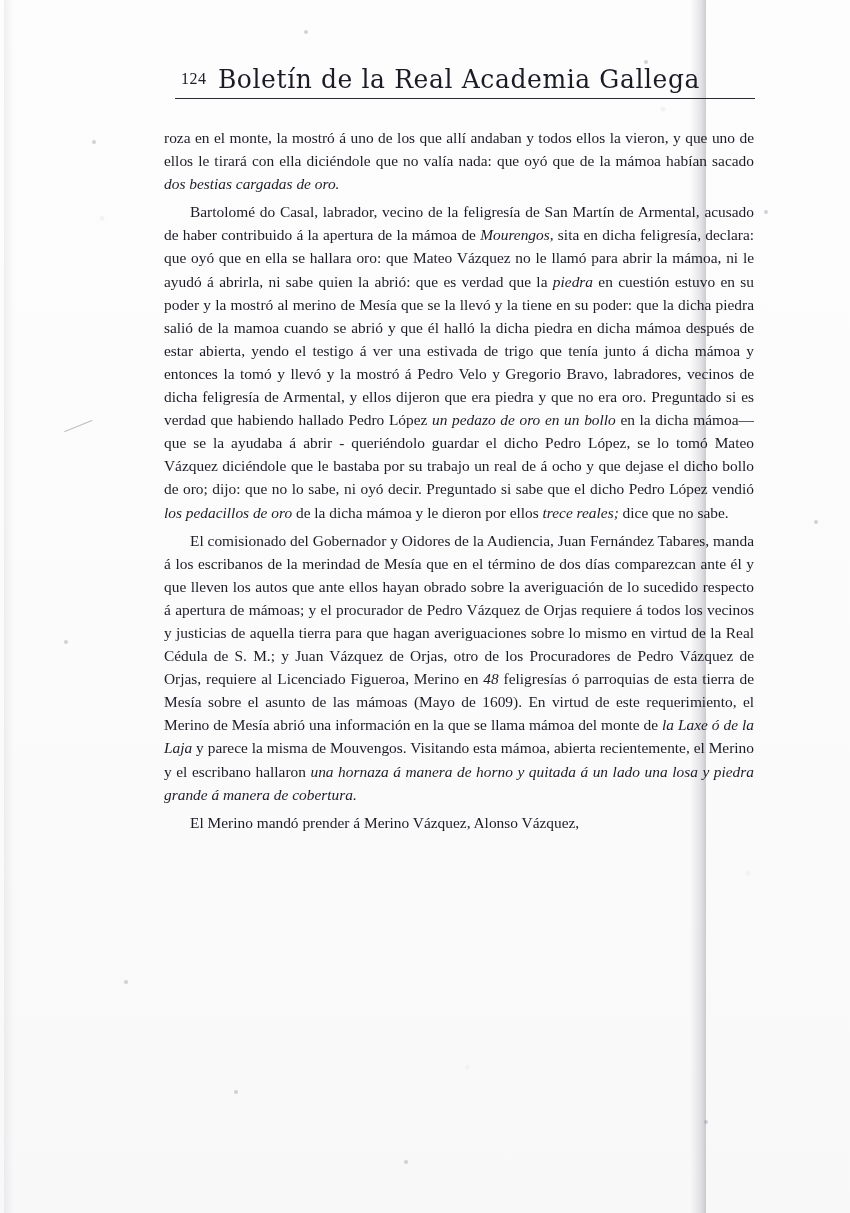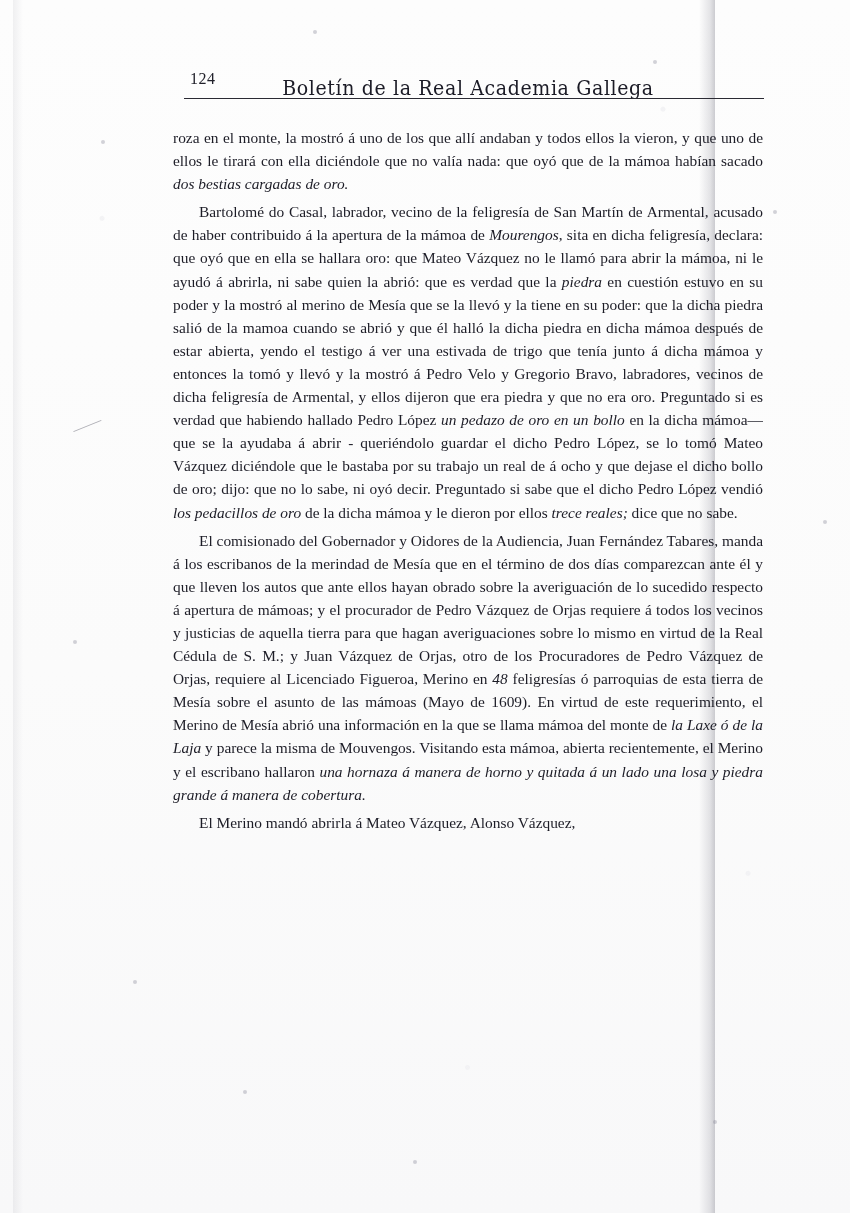--- a/index.html
+++ b/index.html
@@ -22,21 +22,21 @@
     background:
       radial-gradient(circle at 12% 18%, rgba(200,200,210,.18) 0 2px, transparent 3px),
       radial-gradient(circle at 78% 9%, rgba(190,190,205,.16) 0 2px, transparent 3px),
       radial-gradient(circle at 30% 62%, rgba(195,195,210,.14) 0 2px, transparent 3px),
       radial-gradient(circle at 88% 72%, rgba(195,195,210,.14) 0 2px, transparent 3px),
       radial-gradient(circle at 55% 88%, rgba(195,195,210,.12) 0 2px, transparent 3px),
       linear-gradient(180deg, #fdfdfd 0%, #fbfbfb 55%, #f8f8f9 100%);
   }
   .sheet {
     position: absolute;
-    left: 13px; top: 0;
+    left: 4px; top: 0;
     width: 702px; height: 1213px;
   }
   
   .gutter-right {
     position: absolute;
     right: 0; top: 0;
     width: 16px; height: 100%;
     background: linear-gradient(90deg, rgba(120,120,135,0) 0%, rgba(110,110,125,.18) 70%, rgba(90,90,105,.30) 100%);
   }
   .gutter-left {
@@ -63,27 +63,26 @@
     top: 8px;
     font-size: 16px;
     letter-spacing: .5px;
     color: #20202a;
   }
   .running-title {
     position: absolute;
     left: 0; right: 0;
     top: 3px;
     text-align: center;
-    font-size: 19px;
+    font-size: 25px;
     letter-spacing: .6px;
     color: #1b1b26;
     font-family: "DejaVu Serif", serif;
     font-weight: 400;
     transform: scaleY(1.04);
-    margin-top: 12px;
   }
   .rule {
     position: absolute;
     left: 16px;
     right: 4px;
     top: 36px;
     border-top: 1.4px solid #2a2a33;
   }
 
   .body-text {
@@ -135,21 +134,21 @@
     <header class="page-header">
       <div class="folio">124</div>
       <div class="running-title">Boletín de la Real Academia Gallega</div>
       <div class="rule"></div>
     </header>
 
     <article class="body-text" id="body">
         <p><span>roza en el monte, la mostró á uno de los que allí andaban y todos ellos la vieron, y que uno de ellos le tirará con ella diciéndole que no valía nada: que oyó que de la mámoa habían sacado </span><i>dos bestias cargadas de oro.</i></p>
         <p class="indent"><span>Bartolomé do Casal, labrador, vecino de la feligresía de San Martín de Armental, acusado de haber contribuido á la apertura de la mámoa de </span><i>Mourengos</i><span>, sita en dicha feligresía, declara: que oyó que en ella se hallara oro: que Mateo Vázquez no le llamó para abrir la mámoa, ni le ayudó á abrirla, ni sabe quien la abrió: que es verdad que la </span><i>piedra</i><span> en cuestión estuvo en su poder y la mostró al merino de Mesía que se la llevó y la tiene en su poder: que la dicha piedra salió de la mamoa cuando se abrió y que él halló la dicha piedra en dicha mámoa después de estar abierta, yendo el testigo á ver una estivada de trigo que tenía junto á dicha mámoa y entonces la tomó y llevó y la mostró á Pedro Velo y Gregorio Bravo, labradores, vecinos de dicha feligresía de Armental, y ellos dijeron que era piedra y que no era oro. Preguntado si es verdad que habiendo hallado Pedro López </span><i>un pedazo de oro en un bollo</i><span> en la dicha mámoa—que se la ayudaba á abrir - queriéndolo guardar el dicho Pedro López, se lo tomó Mateo Vázquez diciéndole que le bastaba por su trabajo un real de á ocho y que dejase el dicho bollo de oro; dijo: que no lo sabe, ni oyó decir. Preguntado si sabe que el dicho Pedro López vendió </span><i>los pedacillos de oro</i><span> de la dicha mámoa y le dieron por ellos </span><i>trece reales;</i><span> dice que no sabe.</span></p>
         <p class="indent"><span>El comisionado del Gobernador y Oidores de la Audiencia, Juan Fernández Tabares, manda á los escribanos de la merindad de Mesía que en el término de dos días comparezcan ante él y que lleven los autos que ante ellos hayan obrado sobre la averiguación de lo sucedido respecto á apertura de mámoas; y el procurador de Pedro Vázquez de Orjas requiere á todos los vecinos y justicias de aquella tierra para que hagan averiguaciones sobre lo mismo en virtud de la Real Cédula de S. M.; y Juan Vázquez de Orjas, otro de los Procuradores de Pedro Vázquez de Orjas, requiere al Licenciado Figueroa, Merino en </span><i>48</i><span> feligresías ó parroquias de esta tierra de Mesía sobre el asunto de las mámoas (Mayo de 1609). En virtud de este requerimiento, el Merino de Mesía abrió una información en la que se llama mámoa del monte de </span><i>la Laxe ó de la Laja</i><span> y parece la misma de Mouvengos. Visitando esta mámoa, abierta recientemente, el Merino y el escribano hallaron </span><i>una hornaza á manera de horno y quitada á un lado una losa y piedra grande á manera de cobertura.</i></p>
-        <p class="indent"><span>El Merino mandó abrirla á Mateo Vázquez, Alonso Vázquez,</span></p>
+        <p class="indent"><span>El Merino mandó prender á Merino Vázquez, Alonso Vázquez,</span></p>
       </article>
   </div>
 <div class="speck" style="left: 88px; top: 140px; width: 4px; height: 4px;"></div>
     <div class="speck" style="left: 760px; top: 210px; width: 4px; height: 4px;"></div>
     <div class="speck" style="left: 120px; top: 980px; width: 4px; height: 4px;"></div>
     <div class="speck" style="left: 700px; top: 1120px; width: 4px; height: 4px;"></div>
     <div class="speck" style="left: 400px; top: 1160px; width: 4px; height: 4px;"></div>
     <div class="speck" style="left: 230px; top: 1090px; width: 4px; height: 4px;"></div>
     <div class="speck" style="left: 640px; top: 60px; width: 4px; height: 4px;"></div>
     <div class="speck" style="left: 60px; top: 640px; width: 4px; height: 4px;"></div>

